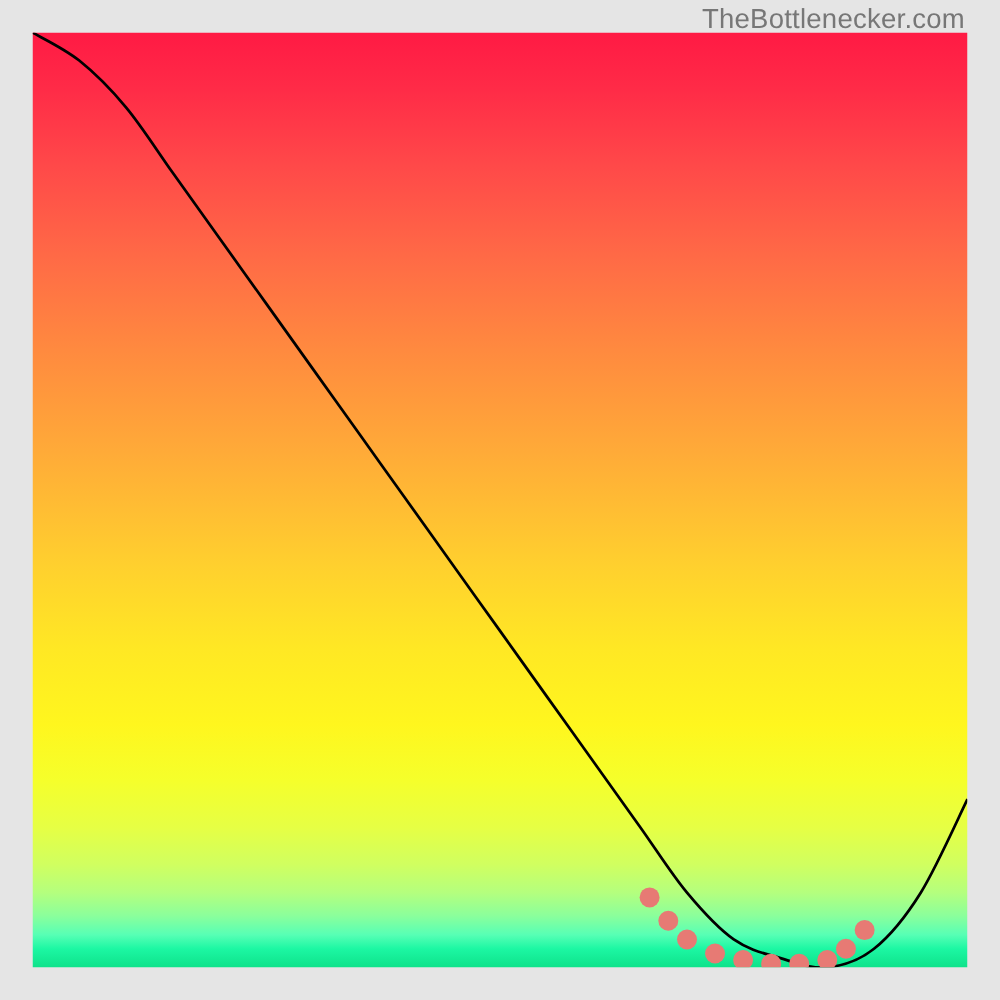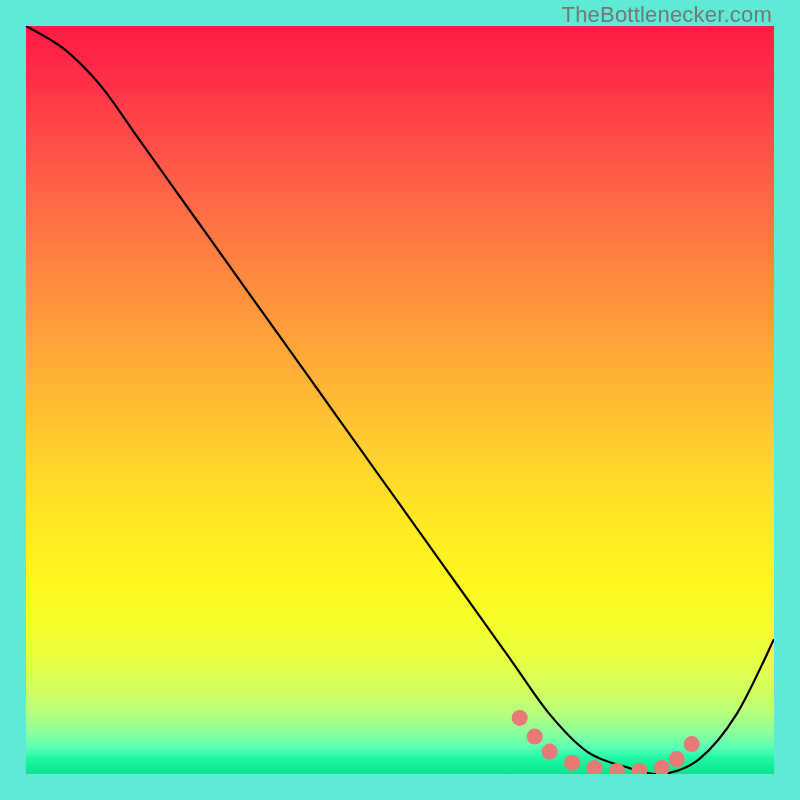--- a/index.html
+++ b/index.html
@@ -10,21 +10,21 @@
     background: #000;
     overflow: hidden;
     font-family: Arial, Helvetica, sans-serif;
   }
   .frame {
     position: absolute;
     left: 0;
     top: 0;
     width: 800px;
     height: 800px;
-    background: #5eead4;
+    background: #e5e5e5;
   }
   .attribution {
     position: absolute;
     top: 2px;
     right: 28px;
     color: #777;
     font-size: 22px;
     font-weight: 500;
     letter-spacing: 0.2px;
   }

